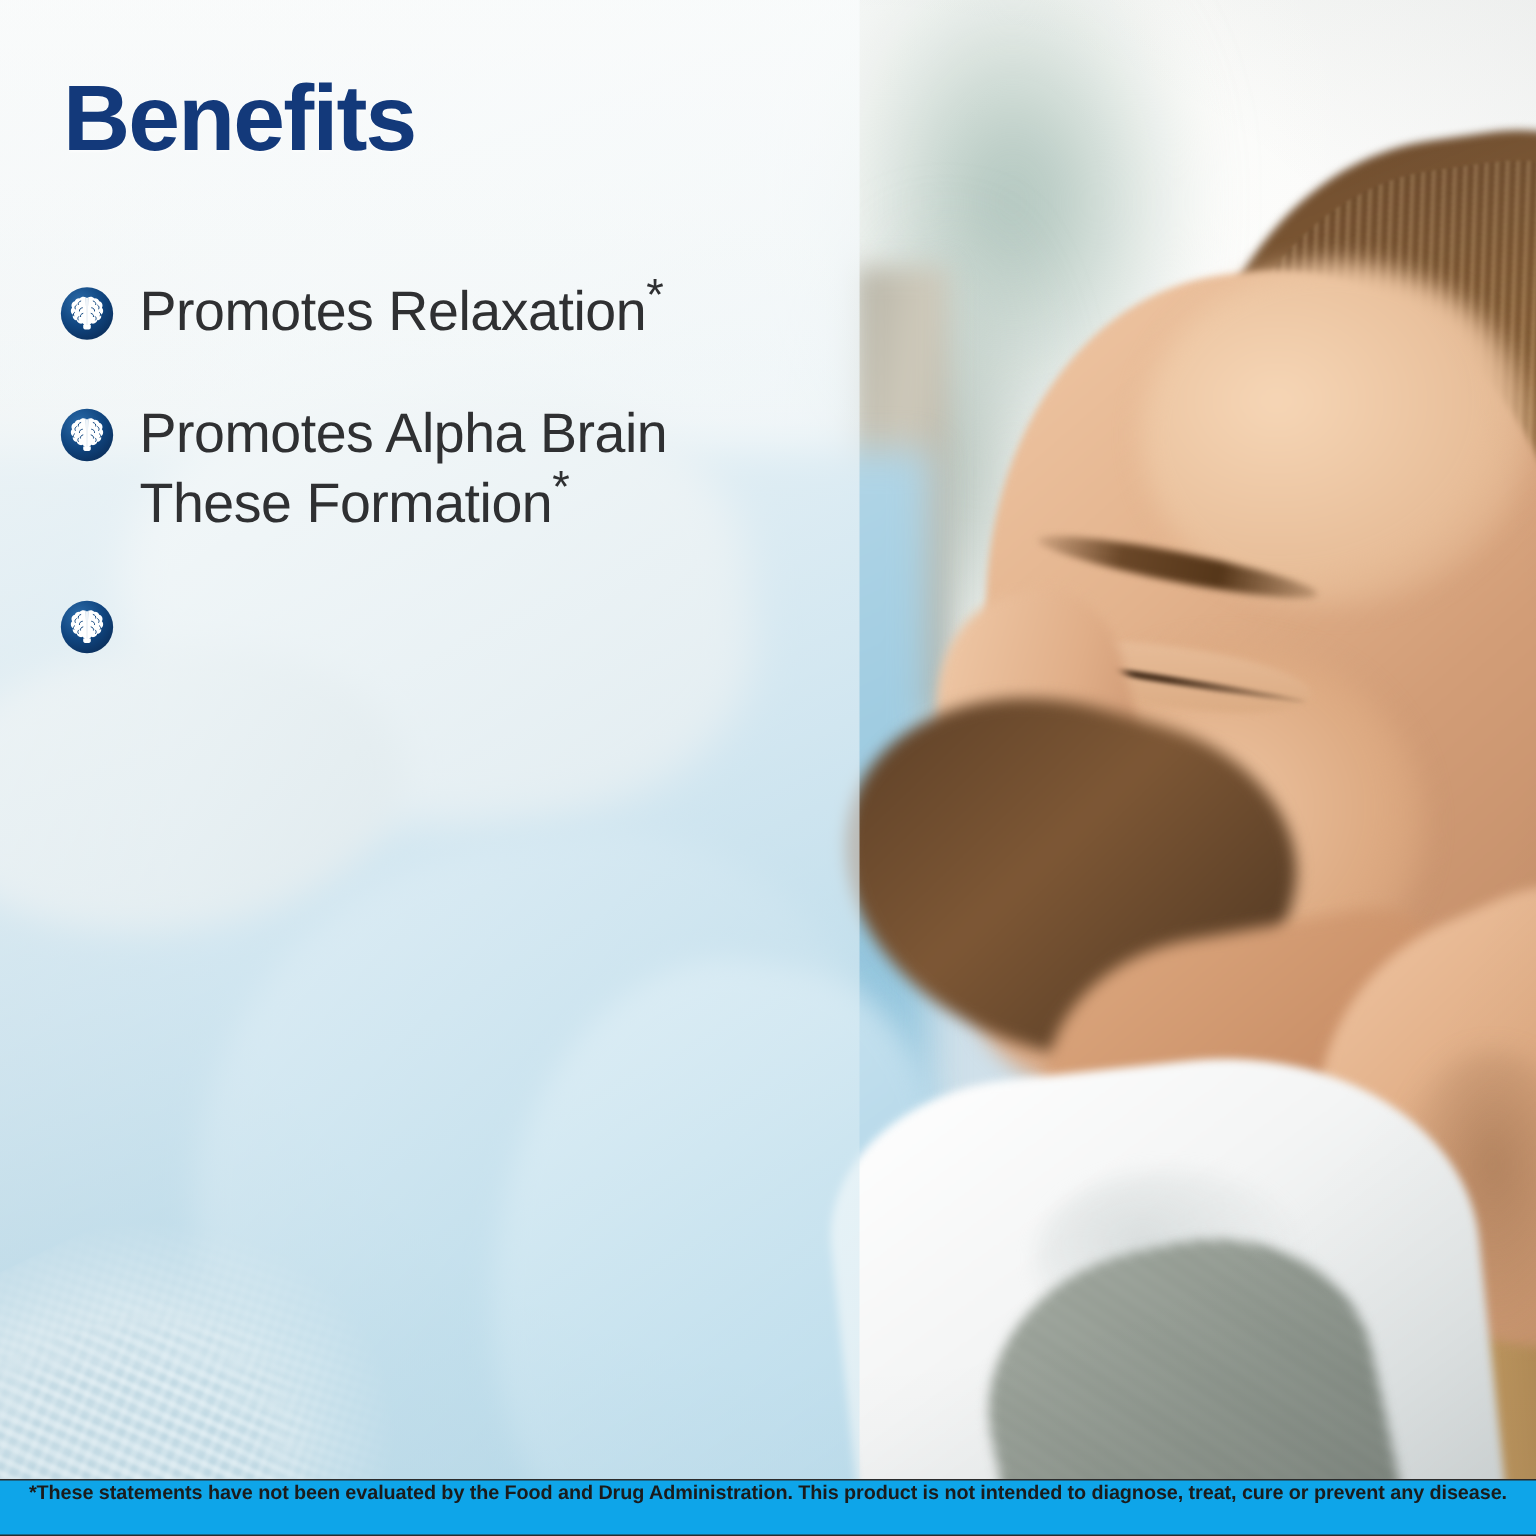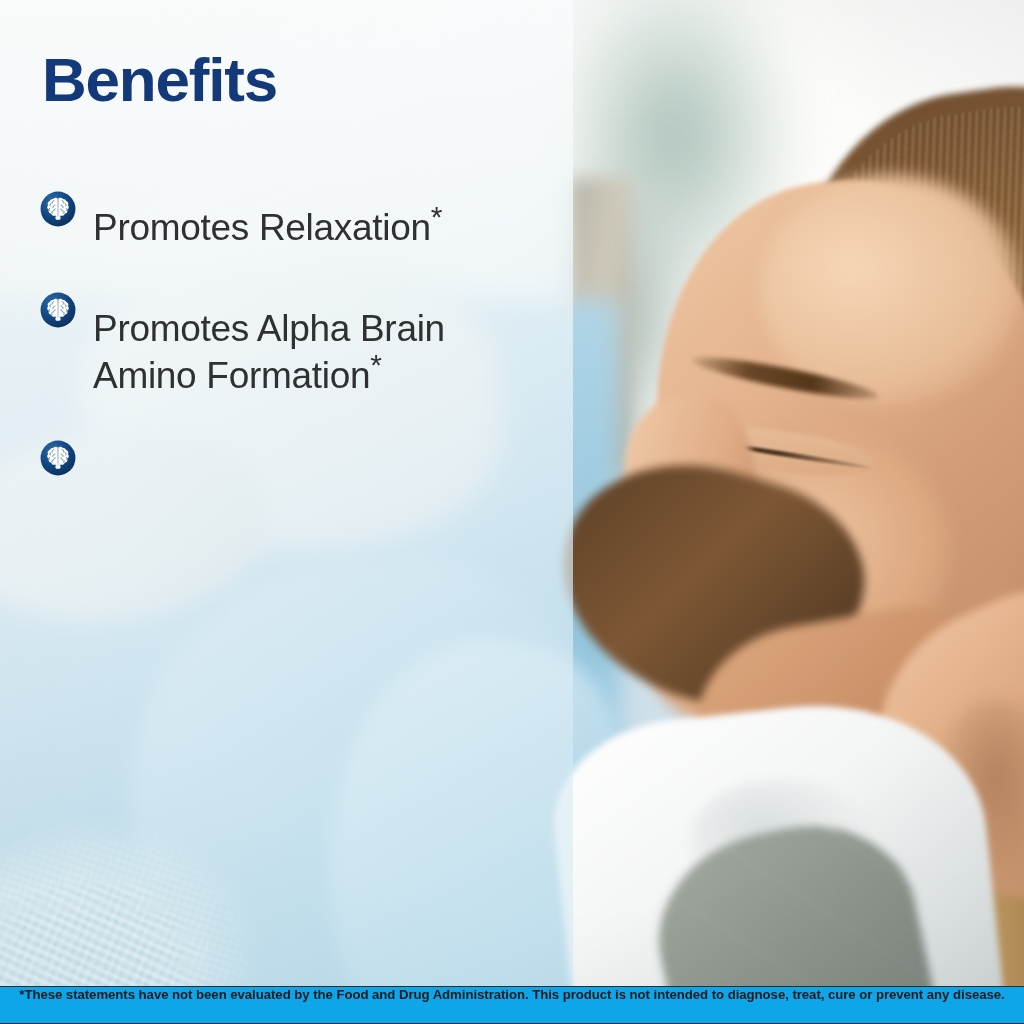--- a/index.html
+++ b/index.html
@@ -258,21 +258,20 @@
   }
   .benefit-list{position:absolute;left:40px;top:185px;width:520px;}
   .benefit{display:flex;align-items:flex-start;margin-bottom:34px;}
   .bullet-icon{
     flex:0 0 auto;width:36px;height:36px;margin-top:6px;margin-right:17px;
   }
   .benefit-text{
     font-size:37px;line-height:1.27;color:#2f3032;font-weight:normal;
     letter-spacing:-.3px;
     max-width:452px;
-    margin-top:20px;
   }
   .benefit-text .star{font-size:30px;vertical-align:super;line-height:0;}
 
   
   .disclaimer{
     position:absolute;left:0;bottom:0;width:1024px;height:38px;
     background:#0ea5e9;
     border-top:1px solid #2b2b2b;
     border-bottom:1px solid #2b2b2b;
     display:flex;justify-content:center;
@@ -401,21 +400,21 @@
               <path d="M27.1 31.9c-2.1.5-3.2 2-2.8 3.8"></path>
               <path d="M39.4 17.2c2.2.6 3.4 2.3 3 4.3"></path>
               <path d="M44.6 22.1c1.7 1 2.2 2.9 1.3 4.5"></path>
               <path d="M46.8 30.6c1.5 1 1.8 2.8.8 4.2"></path>
               <path d="M41.8 35.6c1.3 1.1 1.5 2.8.5 4.1"></path>
               <path d="M37.5 25.2c2.3.3 3.7 1.9 3.5 3.9"></path>
               <path d="M36.9 31.9c2.1.5 3.2 2 2.8 3.8"></path>
             </g>
           </svg>
         </span>
-        <span class="benefit-text"><span>Promotes Alpha Brain Amino Formation</span><span class="star">*</span></span>
+        <span class="benefit-text"><span>Promotes Alpha Brain These Formation</span><span class="star">*</span></span>
       </div>
 
       <div class="benefit">
         <span class="bullet-icon">
           <svg viewBox="0 0 64 64" width="36" height="36" aria-hidden="true">
             <defs>
               <radialGradient id="bg2" cx="35%" cy="28%" r="85%">
                 <stop offset="0%" stop-color="#2a6aa8"></stop>
                 <stop offset="55%" stop-color="#10457f"></stop>
                 <stop offset="100%" stop-color="#0a2b56"></stop>

